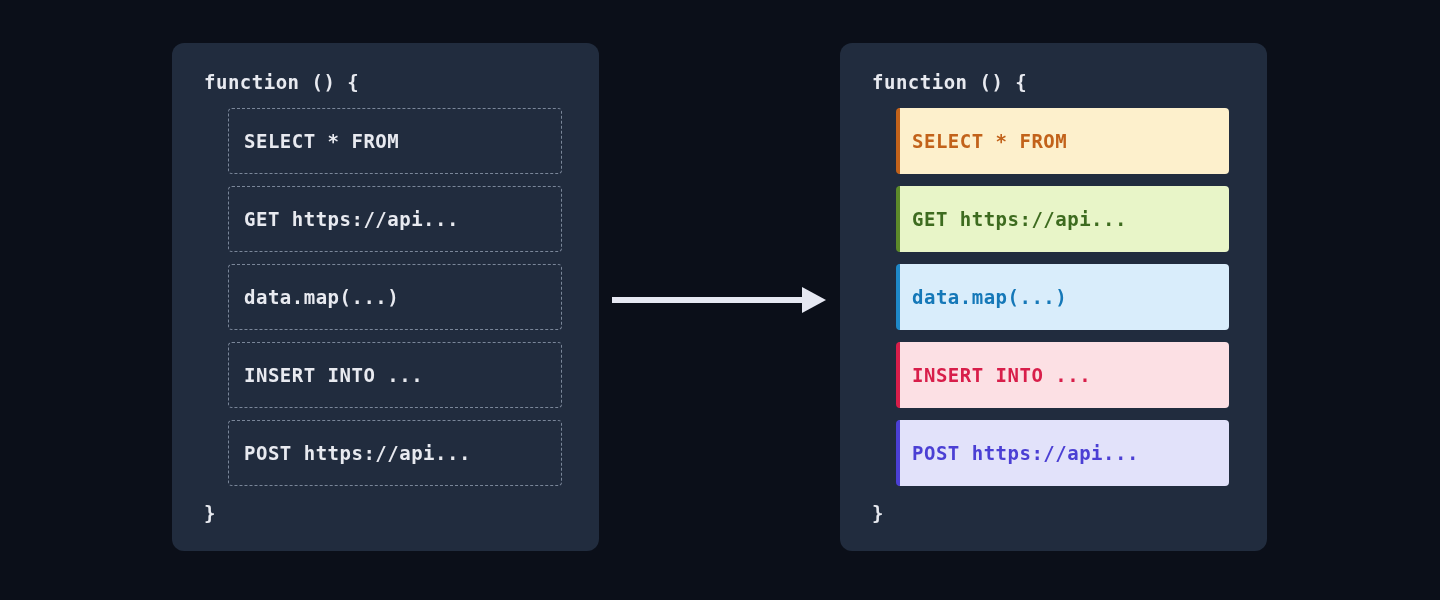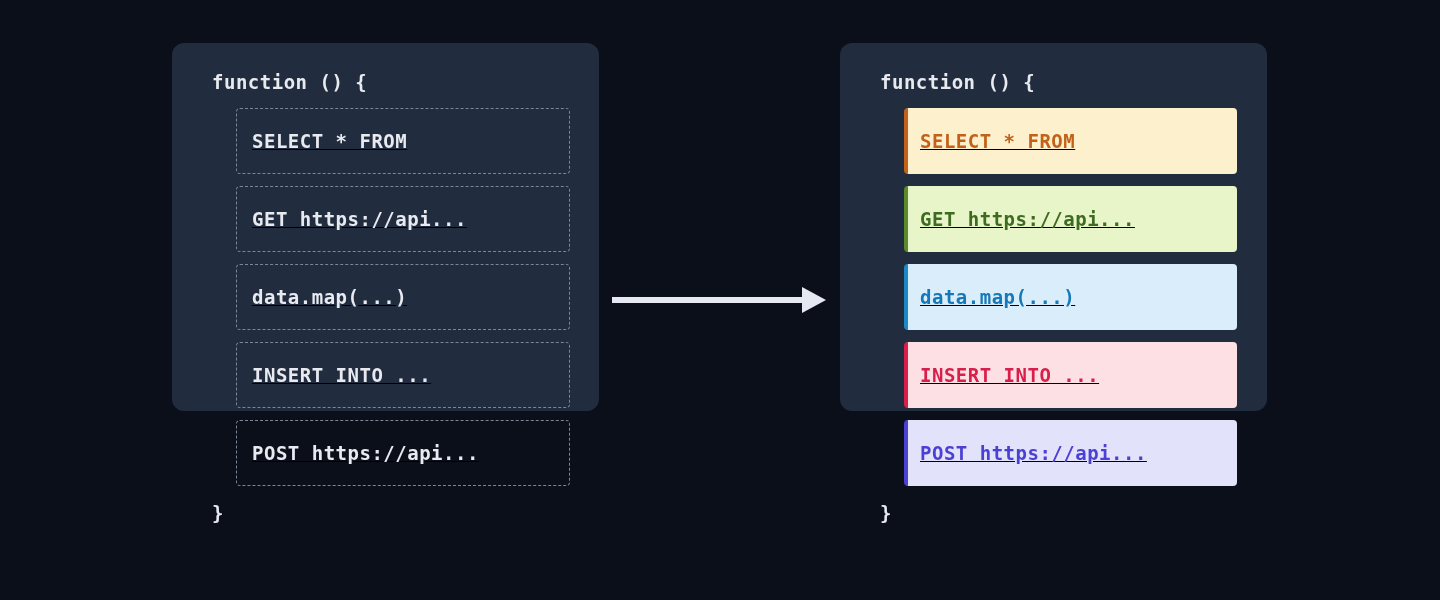--- a/index.html
+++ b/index.html
@@ -17,25 +17,25 @@
 
   .stage {
     position: absolute;
     inset: 0;
   }
 
   
   .panel {
     position: absolute;
     top: 43px;
-    height: 368px;
+    height: 508px;
     background: #212c3e;
     border-radius: 12px;
     box-sizing: border-box;
-    padding: 30px 34px 0 40px;
+    padding: 30px 34px 0 32px;
   }
   .panel-left  { left: 172px; width: 427px; }
   .panel-right { left: 840px; width: 427px; }
 
   .code-line {
     font-family: "DejaVu Sans Mono", "Liberation Mono", monospace;
     font-size: 19px;
     font-weight: bold;
     color: #e8eaf0;
     letter-spacing: 0.5px;
@@ -43,21 +43,20 @@
     white-space: pre;
   }
   .code-open  { margin: 0 0 14px 0; }
   .code-close { margin: 18px 0 0 0; }
 
   
   .stmt-list {
     list-style: none;
     margin: 16px;
     padding: 0;
-    text-decoration: underline;
   }
   .stmt {
     box-sizing: border-box;
     height: 66px;
     display: flex;
     align-items: center;
     margin: 0 0 12px 0;
     white-space: pre;
     font-family: "DejaVu Sans Mono", "Liberation Mono", monospace;
     font-size: 19px;

